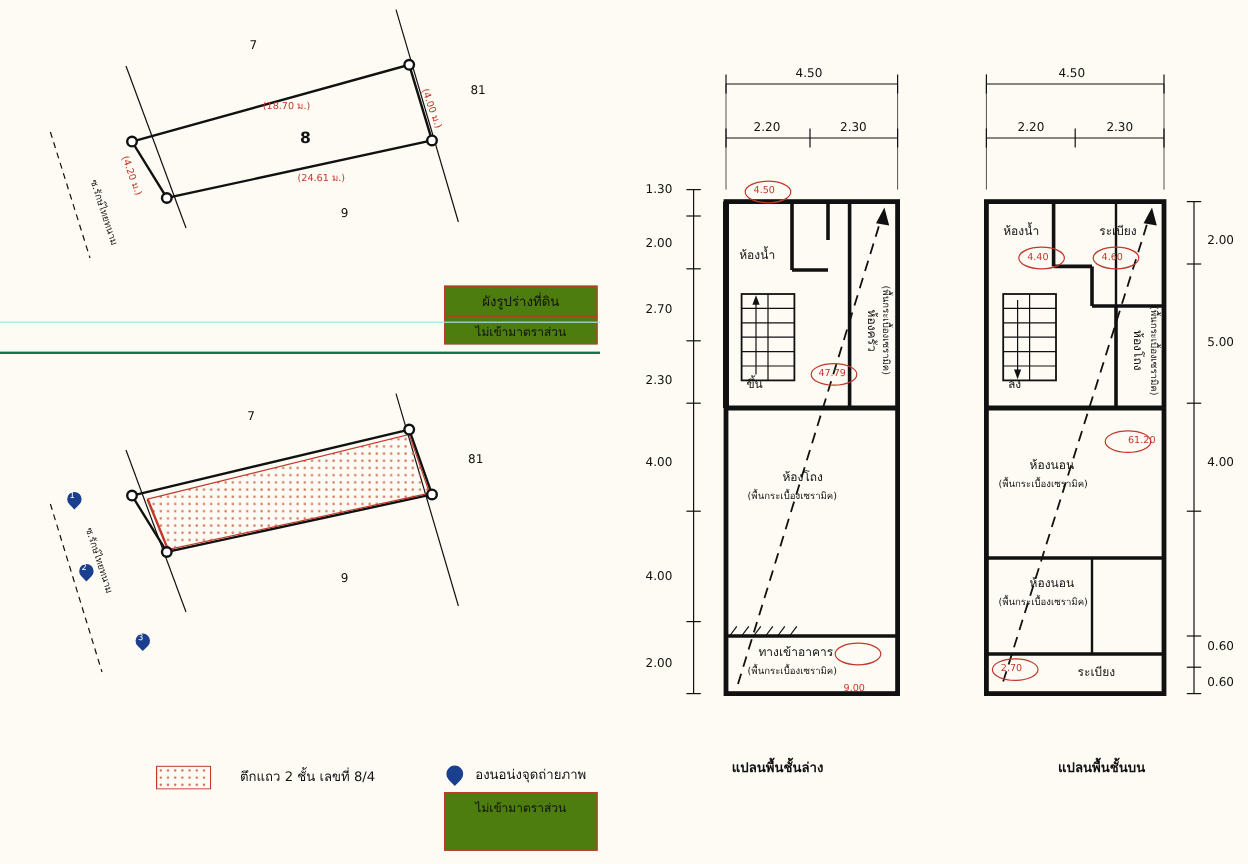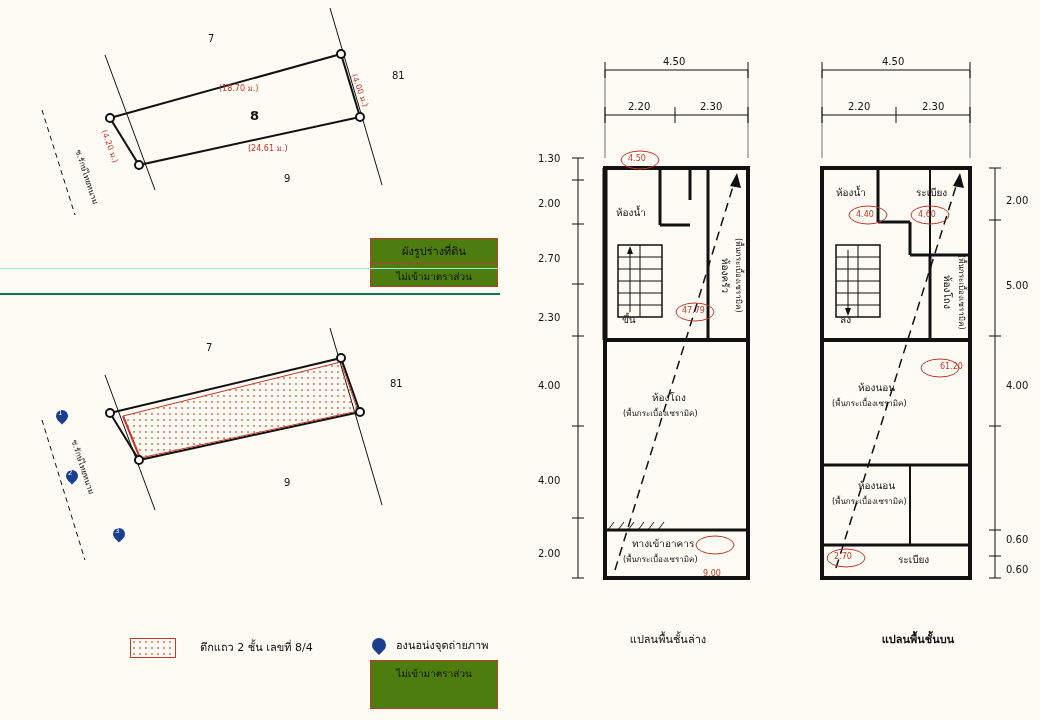--- a/index.html
+++ b/index.html
@@ -226,21 +226,21 @@
   <div class="abs lbl" style="left:102px;top:496px;">ทางเข้าอาคาร</div>
   <div class="abs lbl-sm" style="left:93px;top:513px;">(พื้นกระเบื้องเซรามิค)</div>
 
   <div class="abs lbl" style="left:92px;top:272px;">ขึ้น</div>
 
   <div class="abs lbl-sm red" style="left:98px;top:114px;">4.50</div>
   <div class="abs lbl-sm red" style="left:152px;top:266px;">47.79</div>
   <div class="abs lbl-sm red" style="left:173px;top:484px;margin-top:45px;">9.00</div>
 </div>
 
-<div class="abs cap" style="left:588px;top:630px;width:160px;font-weight:normal;">แปลนพื้นชั้นล่าง</div>
+<div class="abs cap" style="left:568px;top:630px;width:160px;font-weight:bold;">แปลนพื้นชั้นล่าง</div>
 
 <div class="abs" style="left:790px;top:40px;width:250px;height:600px;">
   <svg width="250" height="600" viewBox="0 0 250 600">
 
     <line x1="32" y1="30" x2="180" y2="30" stroke="#111" stroke-width="1"></line>
     <line x1="32" y1="22" x2="32" y2="38" stroke="#111" stroke-width="1"></line>
     <line x1="180" y1="22" x2="180" y2="38" stroke="#111" stroke-width="1"></line>
     <line x1="32" y1="30" x2="32" y2="118" stroke="#111" stroke-width="0.6"></line>
     <line x1="180" y1="30" x2="180" y2="118" stroke="#111" stroke-width="0.6"></line>
     <line x1="32" y1="75" x2="180" y2="75" stroke="#111" stroke-width="1"></line>

